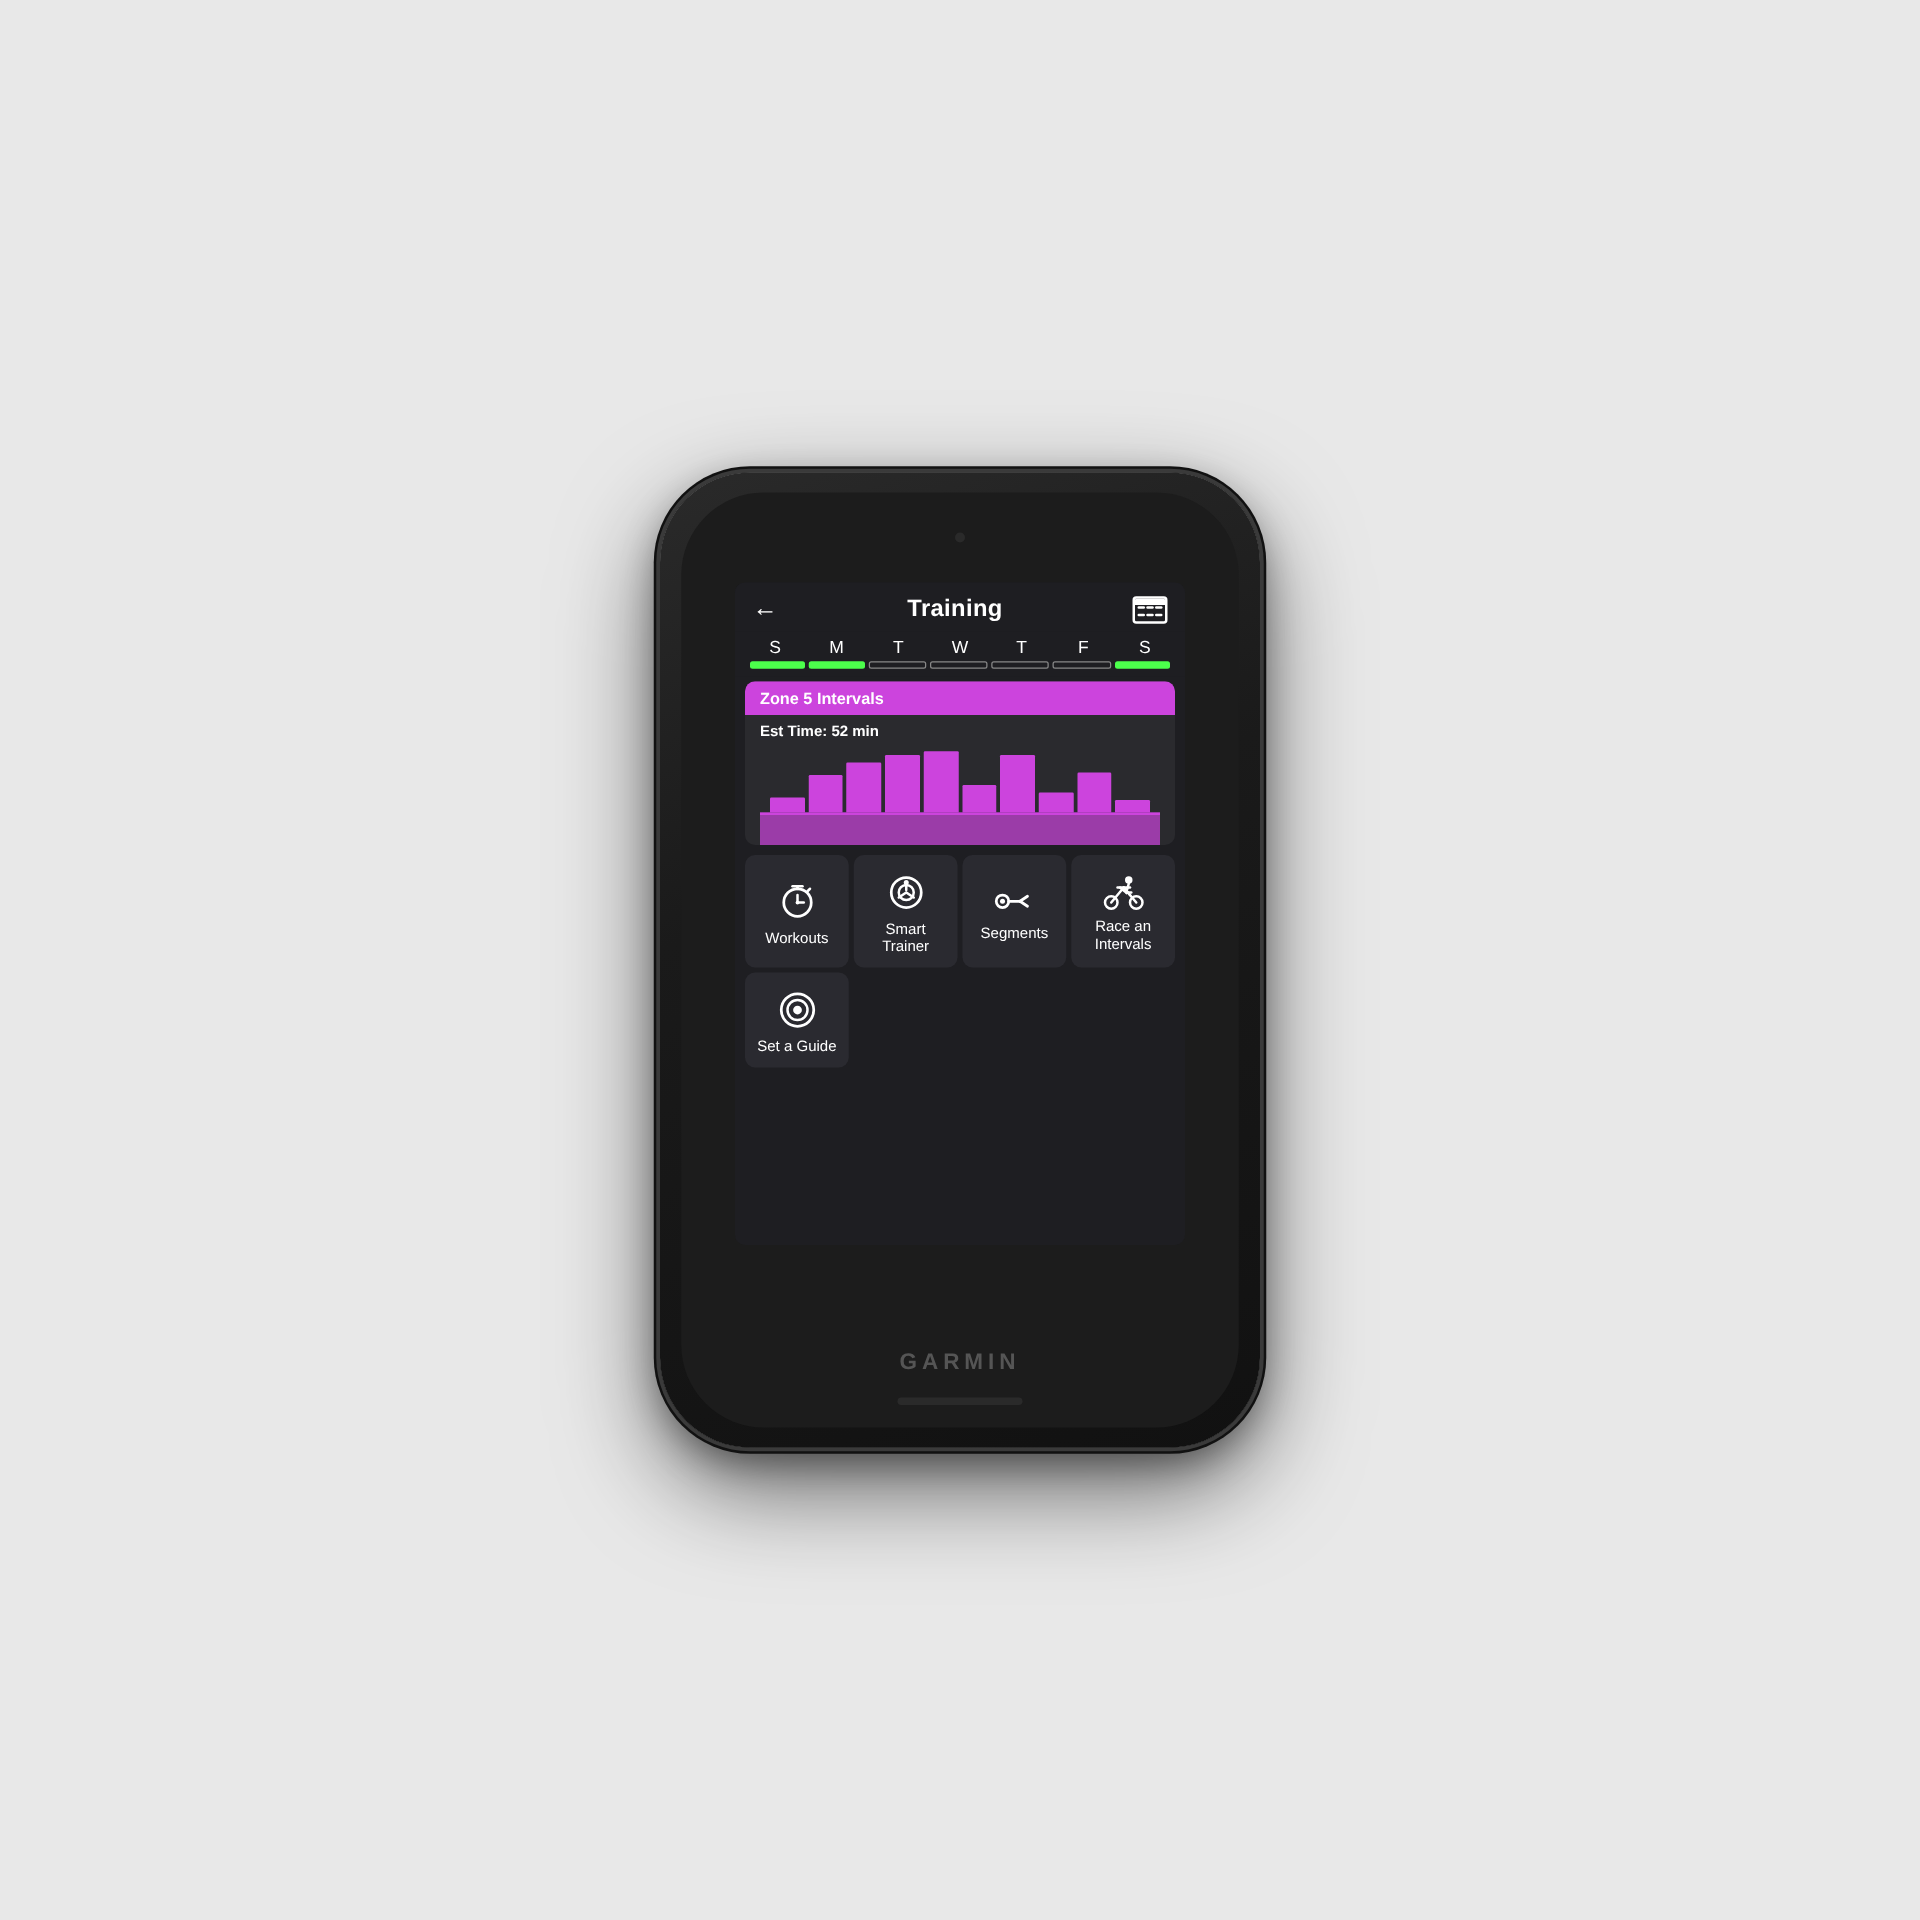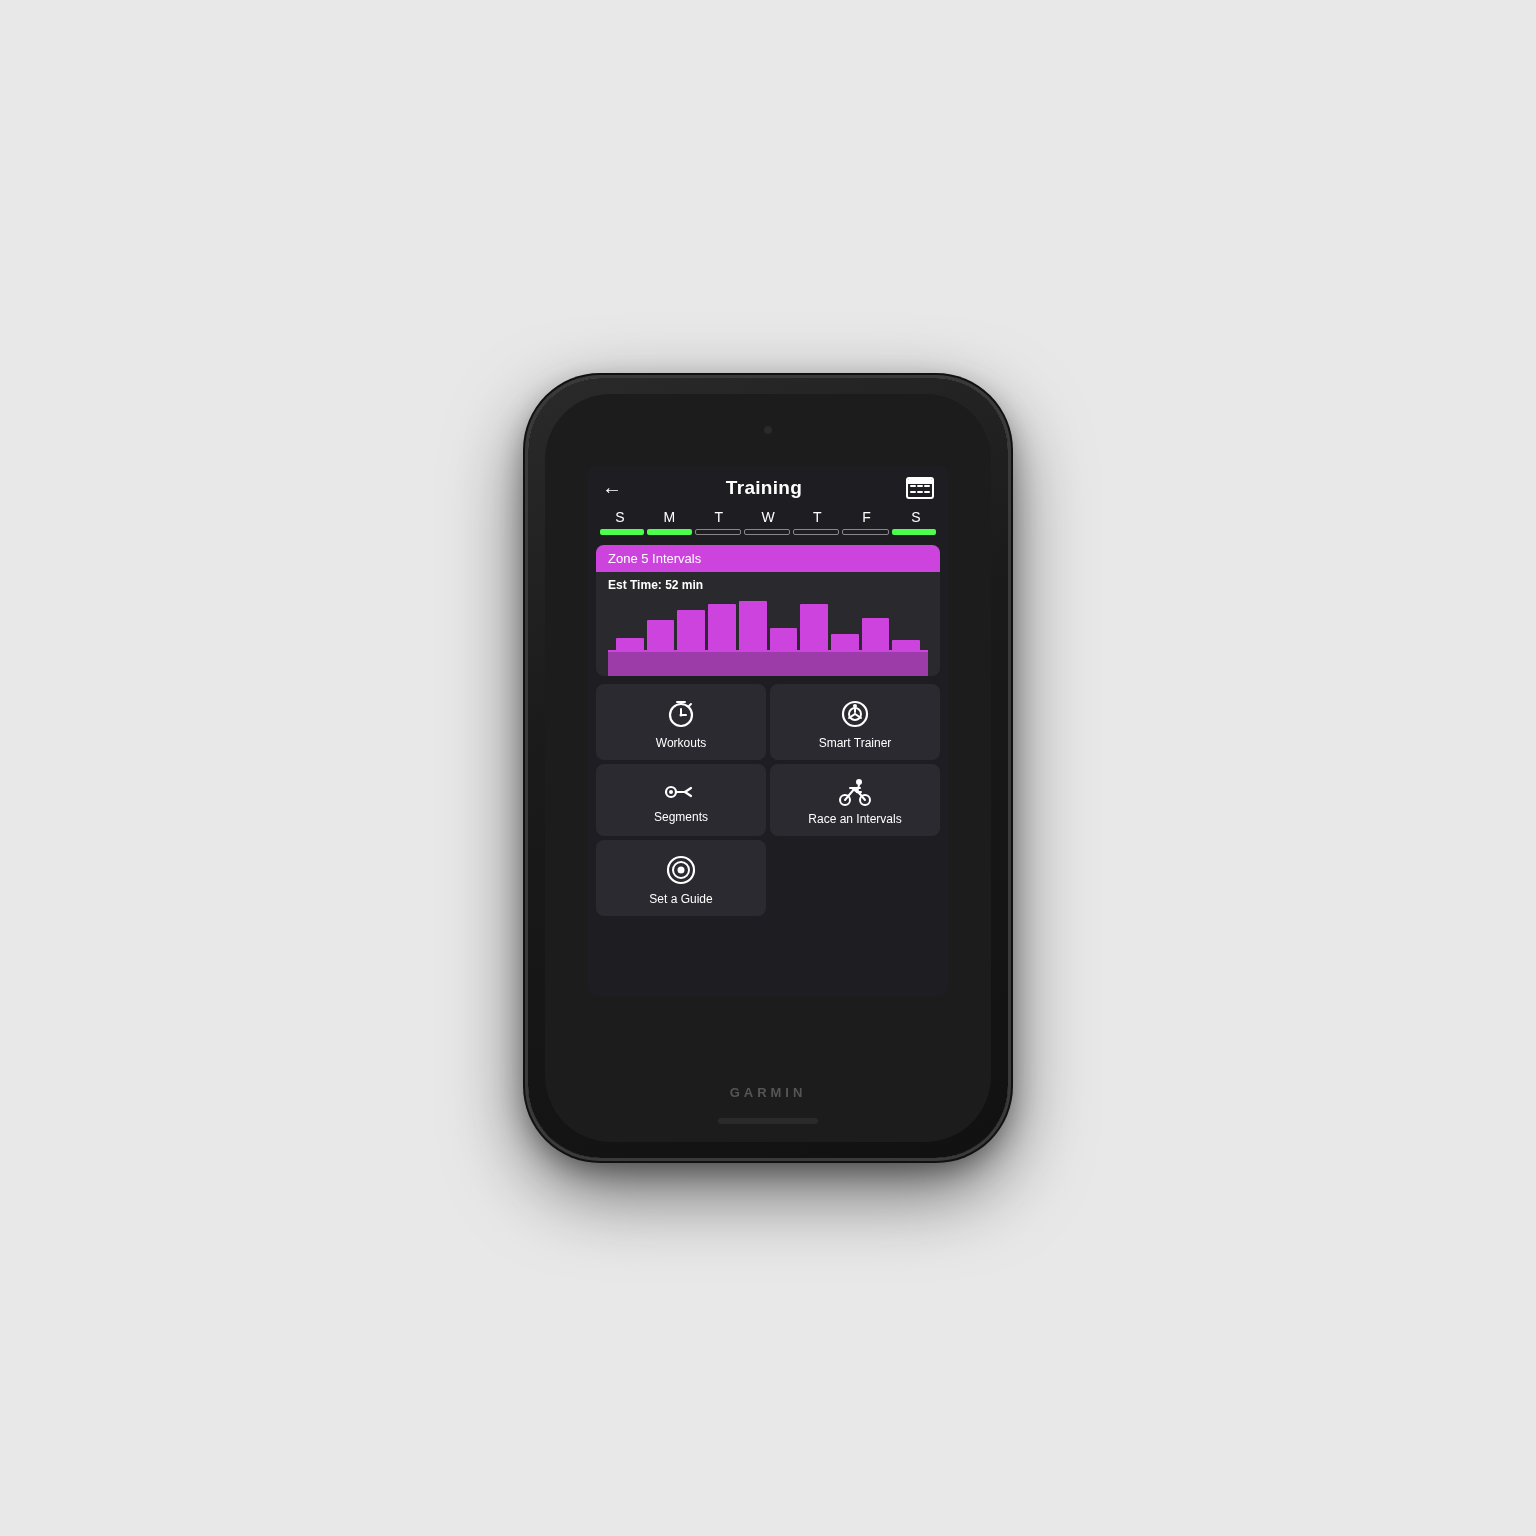--- a/index.html
+++ b/index.html
@@ -166,21 +166,21 @@
       margin: 4px 8px;
       background: #2a2a2e;
       border-radius: 8px;
       overflow: hidden;
     }
 
     .zone-title {
       background: #cc44dd;
       color: white;
       font-size: 13px;
-      font-weight: 400;
+      font-weight: 700;
       padding: 6px 12px;
     }
 
     .zone-body {
       padding: 6px 12px 0;
       position: relative;
       font-weight: bold;
     }
 
     .est-time {
@@ -228,21 +228,21 @@
 
     .bar {
       background: #cc44dd;
       border-radius: 1px 1px 0 0;
       flex: 1;
     }
 
     
     .menu-grid {
       display: grid;
-      grid-template-columns: 1fr 1fr;
+      grid-template-columns: 1fr 1fr 1fr 1fr;
       gap: 4px;
       padding: 4px 8px 8px;
     }
 
     .menu-item {
       background: #2a2a30;
       border-radius: 8px;
       display: flex;
       flex-direction: column;
       align-items: center;
@@ -265,21 +265,21 @@
       text-align: center;
     }
 
     
     .garmin-brand {
       position: absolute;
       bottom: 42px;
       left: 50%;
       transform: translateX(-50%);
       color: #555;
-      font-size: 13px;
+      font-size: 18px;
       font-weight: 700;
       letter-spacing: 4px;
       white-space: nowrap;
     }
 
     
     .bottom-bump {
       position: absolute;
       bottom: 18px;
       left: 50%;

